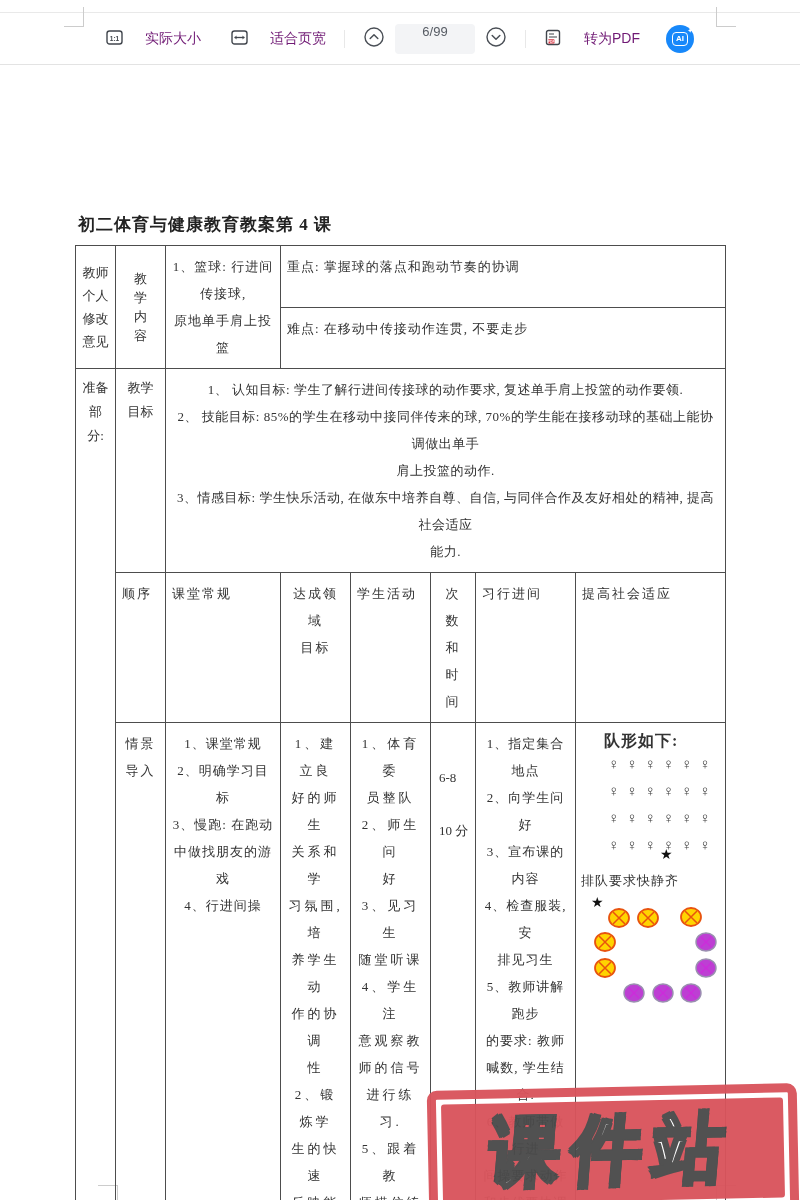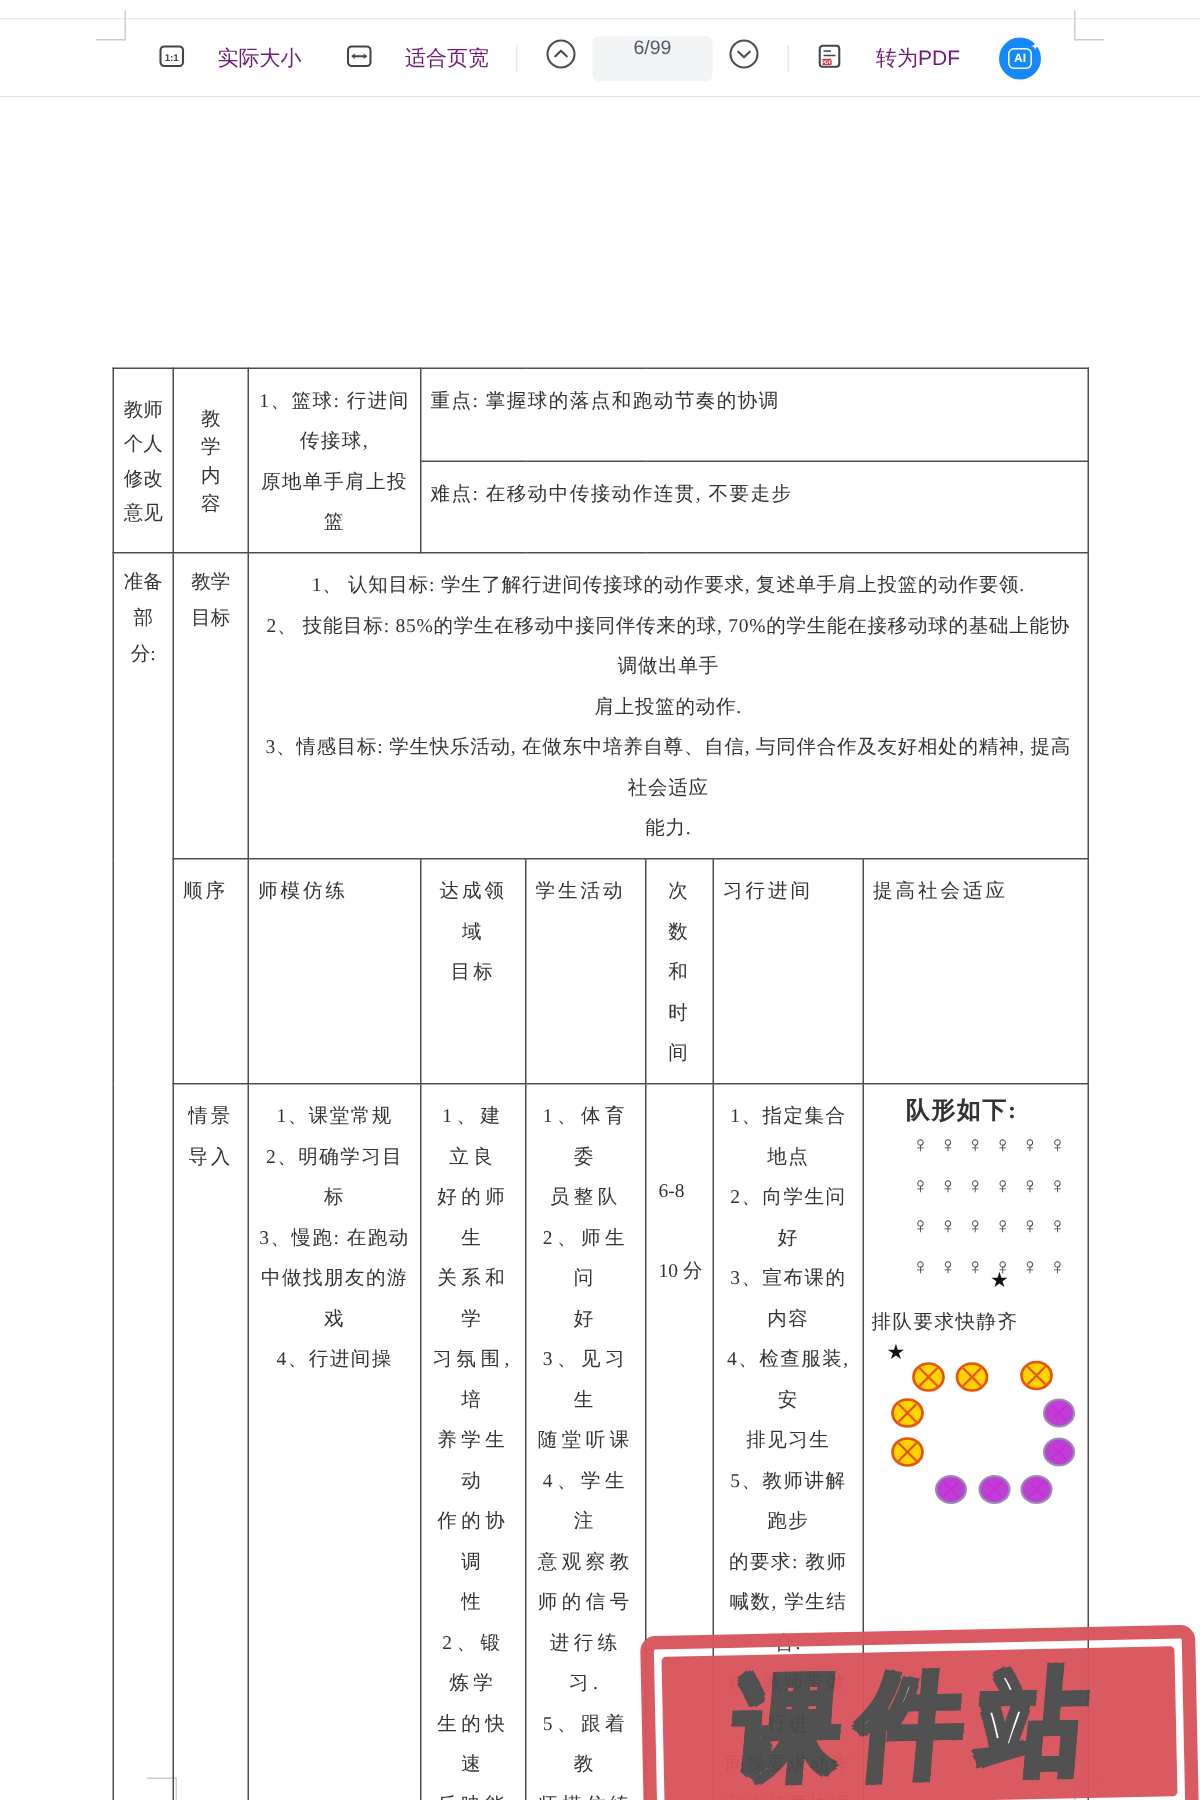--- a/index.html
+++ b/index.html
@@ -42,21 +42,21 @@
                  font-family:"Liberation Serif","DejaVu Serif",serif; color:#333; }
   table.lesson td { border:1px solid #4d4d4d; vertical-align:top; padding:7px 6px;
                     font-size:13px; line-height:27px; }
   .ml { white-space:pre-line;text-align:center; }
   .vmid { vertical-align:middle !important; text-align:center; }
   .vtop-c { text-align:center; }
   .ls1 { letter-spacing:1px; } .ls2 { letter-spacing:2px; } .ls3 { letter-spacing:3px; }
   .goals { line-height:26px; letter-spacing:0.5px; }
   .hdr { line-height:24px; letter-spacing:2px; }
   .times-cell { text-align:left; padding-left:8px !important; }
-  .times-late { margin-top:50px;font-family:Liberation Serif, serif; }
+  .times-late { margin-top:34px;font-family:Liberation Serif, serif; }
   .times-g2 { margin-top:26px; }
   .orgcell { position:relative; padding:0 !important; overflow:hidden; }
   .org-title { position:absolute; left:28px; top:4px; font-size:16px; font-weight:600; letter-spacing:1px; }
   .formation { position:absolute; left:32px; top:28px; font-size:15px; letter-spacing:7px;
                line-height:27px; white-space:pre-line; color:#3c3c3c; }
   .star { position:absolute; font-size:14px; color:#111; }
   .org-note { position:absolute; left:5px; top:144px; font-size:13px; letter-spacing:1px; }
   .dsvg { position:absolute; }
 
   
@@ -137,20 +137,21 @@
   </div>
 </div>
 
 <div class="viewer">
   <div class="page">
     <div class="crop tl" style="top:-58px;"></div>
     <div class="crop tr" style="top:-58px;"></div>
     <div class="crop bl" style="top:1120px;"></div>
     <div class="crop br" style="top:1120px;"></div>
 
+    <div class="doc-title">初二体育与健康教育教案第 4 课</div>
 
     <table class="lesson">
       <colgroup>
         <col style="width:40px">
           <col style="width:50px">
           <col style="width:115px">
           <col style="width:70px">
         <col style="width:80px">
           <col style="width:45px">
           <col style="width:100px">
@@ -184,21 +185,21 @@
 目标</td>
         <td colspan="6" class="ml goals">1、  认知目标: 学生了解行进间传接球的动作要求, 复述单手肩上投篮的动作要领.
 2、  技能目标: 85%的学生在移动中接同伴传来的球, 70%的学生能在接移动球的基础上能协调做出单手
   肩上投篮的动作.
 3、情感目标: 学生快乐活动, 在做东中培养自尊、自信, 与同伴合作及友好相处的精神, 提高社会适应
 能力.</td>
       </tr>
 
       <tr style="height:70px">
         <td class="hdr">顺序</td>
-        <td class="hdr">师模仿练</td>
+        <td class="hdr">课堂常规</td>
         <td class="hdr ml">达成领域
 目标</td>
         <td class="hdr">学生活动</td>
         <td class="hdr ml">次 数
 和 时
 间</td>
         <td class="hdr">习行进间</td>
         <td class="hdr">提高社会适应</td>
       </tr>
 

